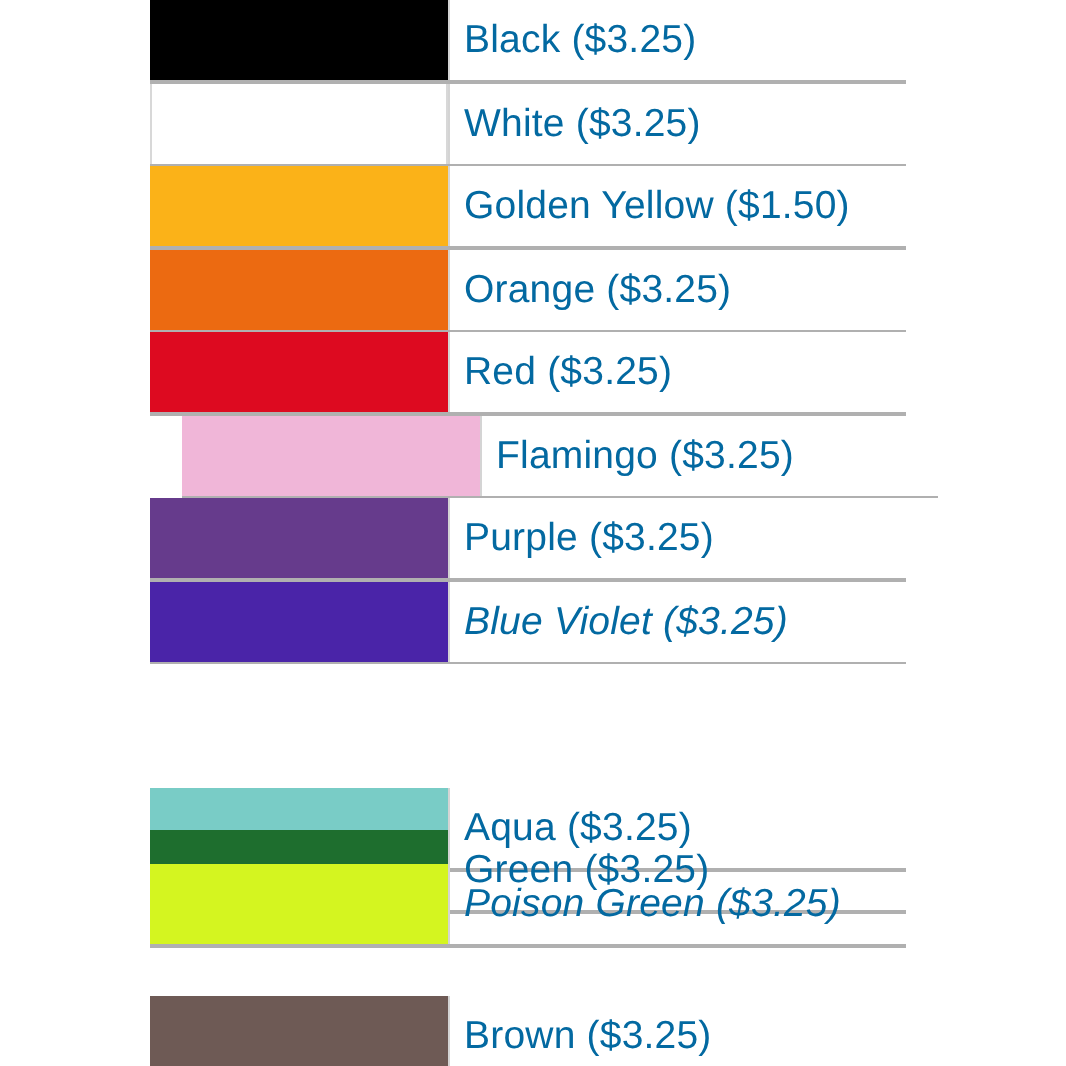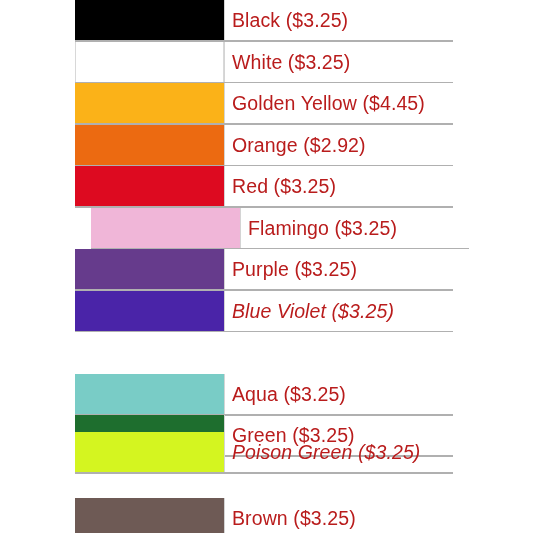--- a/index.html
+++ b/index.html
@@ -40,21 +40,21 @@
     border-top: none;
     border-bottom: none;
   }
   .option-label {
     position: absolute;
     left: 232px;
     top: 0;
     height: 40px;
     line-height: 40px;
     font-size: 19.5px;
-    color: #b91c1c;
+    color: #0369a1;
     white-space: nowrap;
     letter-spacing: 0.1px;
   }
   .row-sep {
     position: absolute;
     left: 75px;
     top: 40px;
     width: 378px;
     height: 1.5px;
     background: #b0b0b0;
@@ -80,27 +80,27 @@
     </div>
     <div class="option-row" style="top: 41.5px;">
       <div class="swatch swatch-white" style="background: rgb(255, 255, 255);"></div>
       <div class="text-divider"></div>
       <div class="option-label">White ($3.25)</div>
       <div class="row-sep"></div>
     </div>
     <div class="option-row" style="top: 83px;">
       <div class="swatch" style="background: rgb(251, 178, 24);"></div>
       <div class="text-divider"></div>
-      <div class="option-label">Golden Yellow ($4.45)</div>
+      <div class="option-label">Golden Yellow ($1.50)</div>
       <div class="row-sep"></div>
     </div>
     <div class="option-row" style="top: 124.5px;">
       <div class="swatch" style="background: rgb(236, 106, 17);"></div>
       <div class="text-divider"></div>
-      <div class="option-label">Orange ($2.92)</div>
+      <div class="option-label">Orange ($3.25)</div>
       <div class="row-sep"></div>
     </div>
     <div class="option-row" style="top: 166px; padding-left: 26px;">
       <div class="swatch" style="background: rgb(221, 10, 32);"></div>
       <div class="text-divider"></div>
       <div class="option-label">Red ($3.25)</div>
       <div class="row-sep"></div>
     </div>
     <div class="option-row" style="top: 207.5px; margin-left: 16px;">
       <div class="swatch" style="background: rgb(240, 182, 216);"></div>
@@ -113,21 +113,21 @@
       <div class="text-divider"></div>
       <div class="option-label">Purple ($3.25)</div>
       <div class="row-sep"></div>
     </div>
     <div class="option-row" style="top: 290.5px; font-style: italic;">
       <div class="swatch" style="background: rgb(74, 36, 168);"></div>
       <div class="text-divider"></div>
       <div class="option-label">Blue Violet ($3.25)</div>
       <div class="row-sep"></div>
     </div>
-    <div class="option-row" style="top: 374px; padding-left: 48px;">
+    <div class="option-row" style="top: 394px; padding-left: 48px;">
       <div class="swatch" style="background: rgb(121, 204, 198);"></div>
       <div class="text-divider"></div>
       <div class="option-label">Aqua ($3.25)</div>
       <div class="row-sep"></div>
     </div>
     <div class="option-row" style="top: 415px; padding-left: 40px;">
       <div class="swatch" style="background: rgb(30, 110, 46);"></div>
       <div class="text-divider"></div>
       <div class="option-label">Green ($3.25)</div>
       <div class="row-sep"></div>

